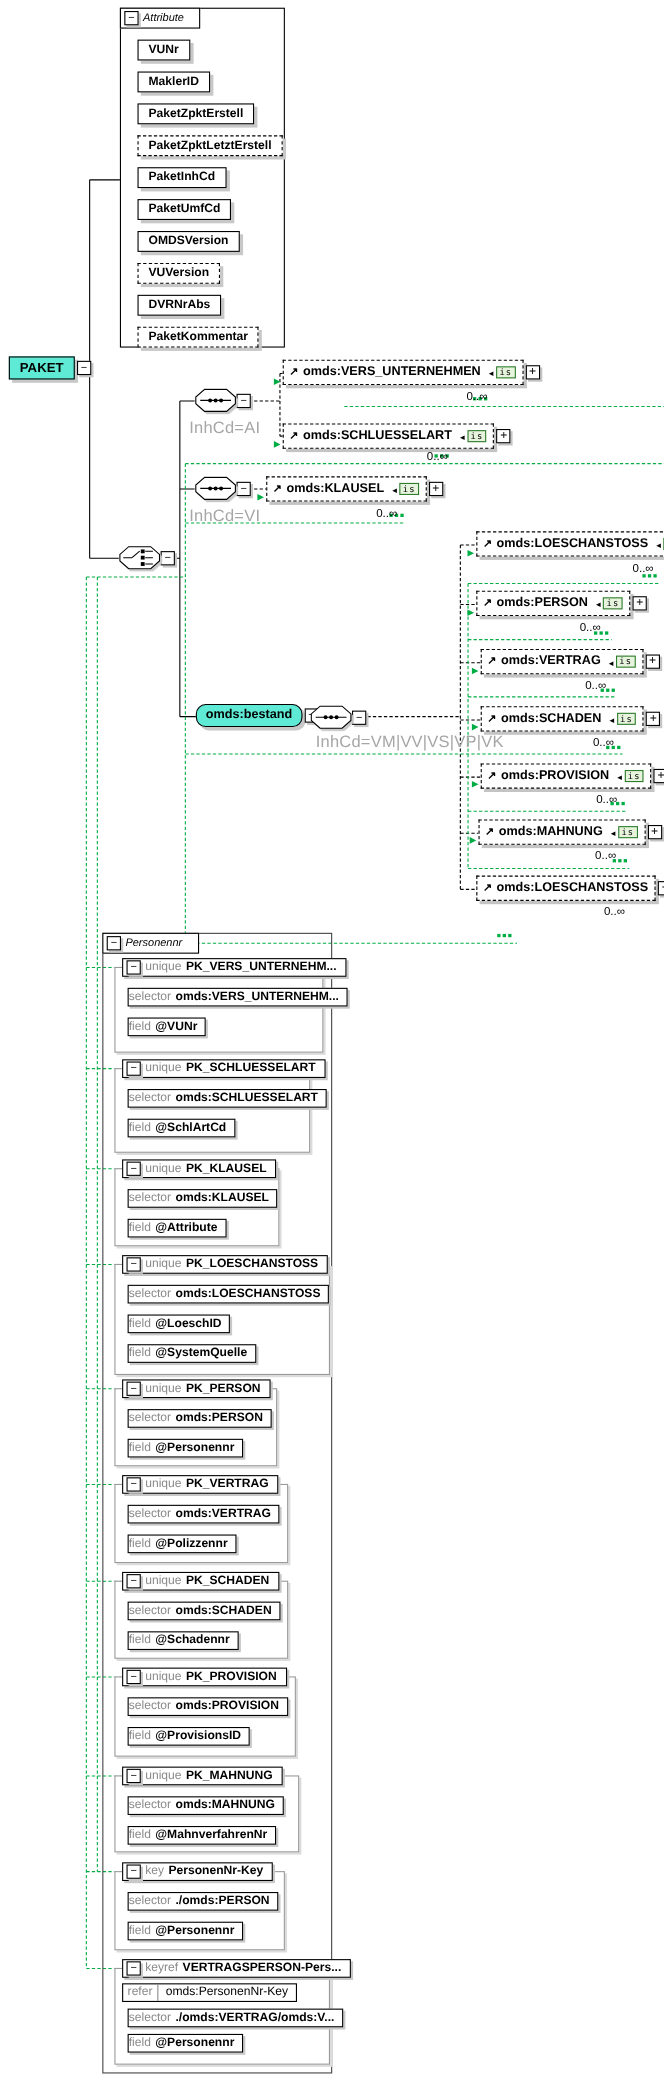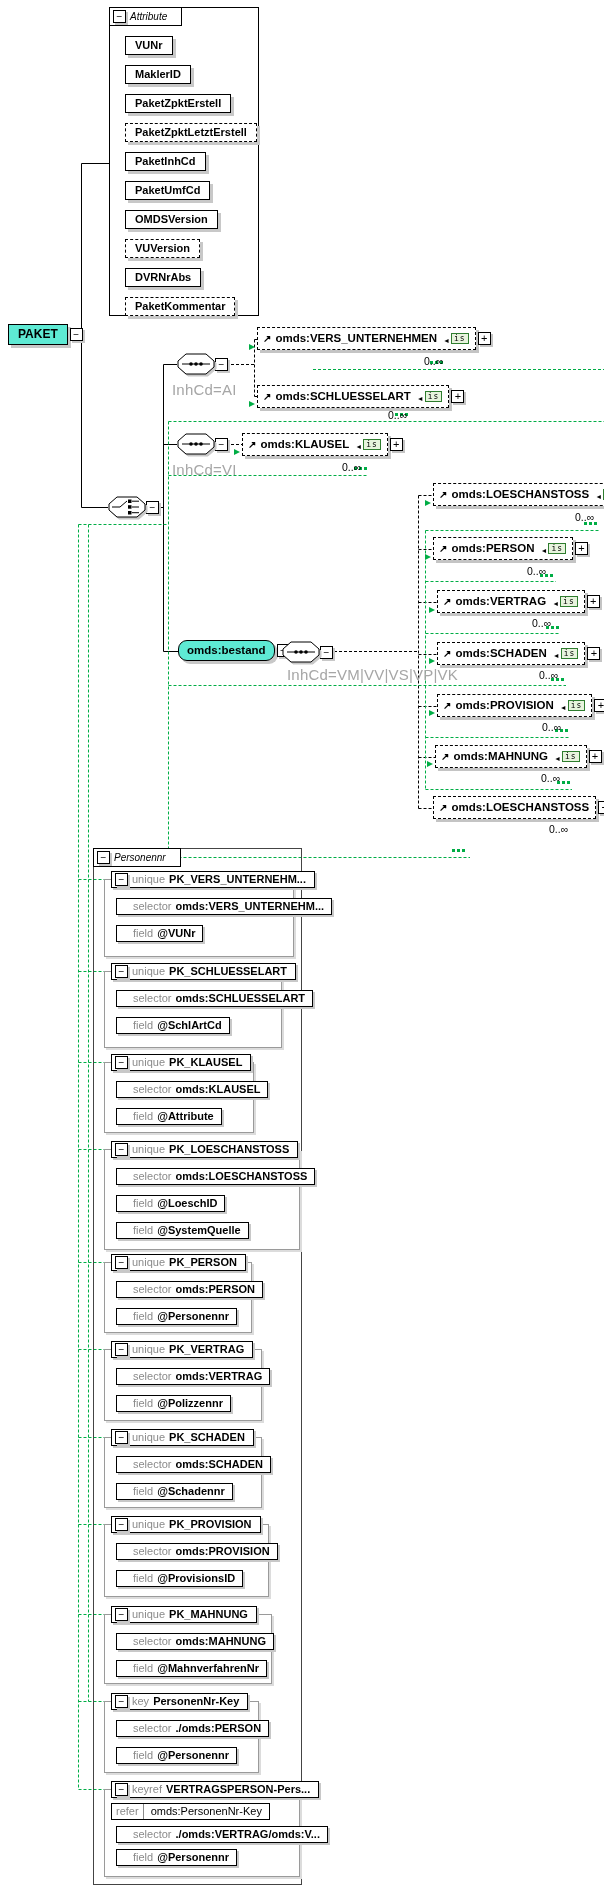--- a/index.html
+++ b/index.html
@@ -67,21 +67,21 @@
   .c-outline{position:absolute;left:0;right:0;top:8px;bottom:0;border:1px solid #9a9a9a;background:#fff;box-shadow:2px 2px 0 #dcdcdc;}
   .c-head{
     position:relative;display:flex;align-items:center;gap:4px;width:max-content;
     border:1px solid #000;background:#fff;padding:1px 8px 1px 3px;margin-left:7px;
     box-shadow:2px 2px 0 #c8c8c8;
   }
   .c-kind{color:#8a8a8a;font-size:11px;line-height:13px;}
   .c-name{font-weight:bold;font-size:11px;line-height:13px;white-space:nowrap;}
   .c-row{
     position:relative;display:flex;align-items:center;gap:4px;width:max-content;
-    border:1px solid #000;background:#fff;padding:1px 7px 1px 16px;margin:10px 0 0 12px;
+    border:1px solid #000;background:#fff;padding:1px 7px 1px 0;margin:10px 0 0 12px;
     box-shadow:2px 2px 0 #c8c8c8;
   }
   .c-kw{color:#8a8a8a;font-size:11px;line-height:13px;}
   .c-val{font-weight:bold;font-size:11px;line-height:13px;white-space:nowrap;}
   .c-refer{
     position:relative;display:flex;align-items:stretch;width:max-content;
     border:1px solid #000;background:#fff;margin:5px 0 0 7px;font-size:11px;line-height:13px;
   }
   .c-refer-kw{color:#8a8a8a;padding:1px 4px;border-right:1px solid #8a8a8a;}
   .c-refer-val{padding:1px 7px;white-space:nowrap;}

